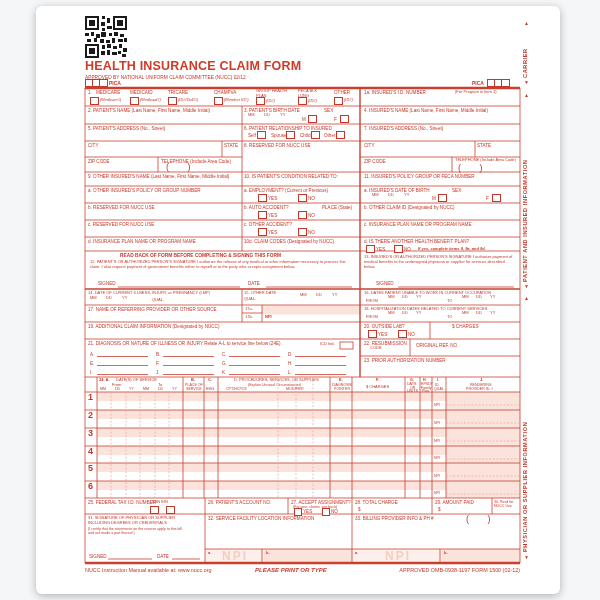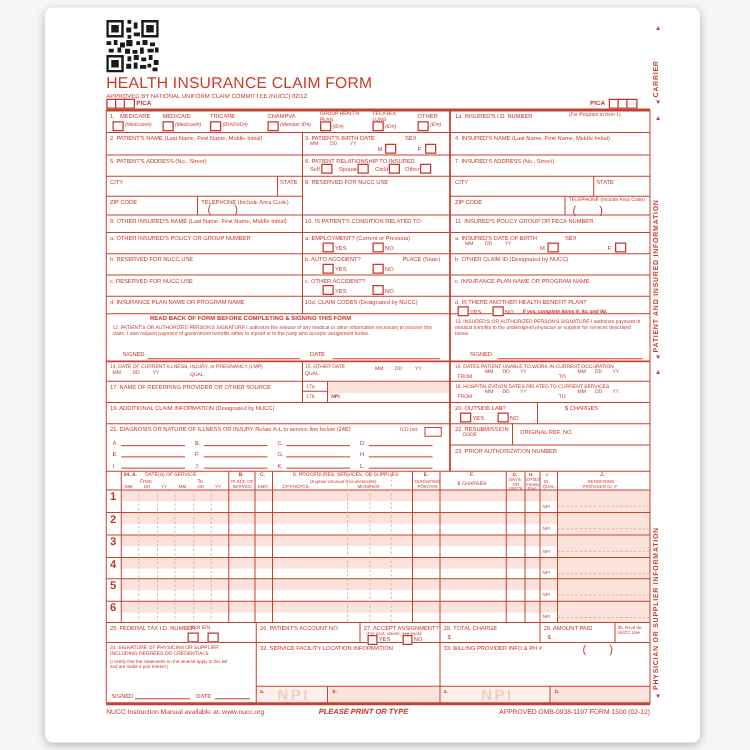--- a/index.html
+++ b/index.html
@@ -9,21 +9,21 @@
   .L{position:absolute;color:#C5372B;font-size:4.6px;line-height:1.2;white-space:nowrap;}
   .w{white-space:normal;}
   .b{font-weight:bold;}
   .s{font-size:4px;}
   .xs{font-size:3.6px;}
   .it{font-style:italic;}
   .cb{position:absolute;width:7px;height:6px;border:1px solid #C5372B;background:#fff;}
   .cbs{width:6px;height:6px;}
   .vt{position:absolute;color:#C5372B;font-weight:bold;font-size:5.6px;letter-spacing:.6px;writing-mode:vertical-rl;transform:rotate(180deg);white-space:nowrap;}
   .arrow{position:absolute;color:#C5372B;font-size:5px;}
-  .title{position:absolute;color:#D03A26;font-weight:normal;font-size:12.5px;letter-spacing:.2px;}
+  .title{position:absolute;color:#D03A26;font-weight:bold;font-size:12.5px;letter-spacing:.2px;}
   .npibig{position:absolute;color:#F3CDBF;font-weight:bold;font-size:12px;letter-spacing:2px;}
   .paren{position:absolute;color:#C5372B;font-size:9px;letter-spacing:8px;}
   .rn{position:absolute;color:#C5372B;font-weight:bold;font-size:9px;}
   .ft{position:absolute;color:#C5372B;font-size:5.4px;}
 </style>
 </head>
 <body>
 
 <div class="sheet"></div>
 

